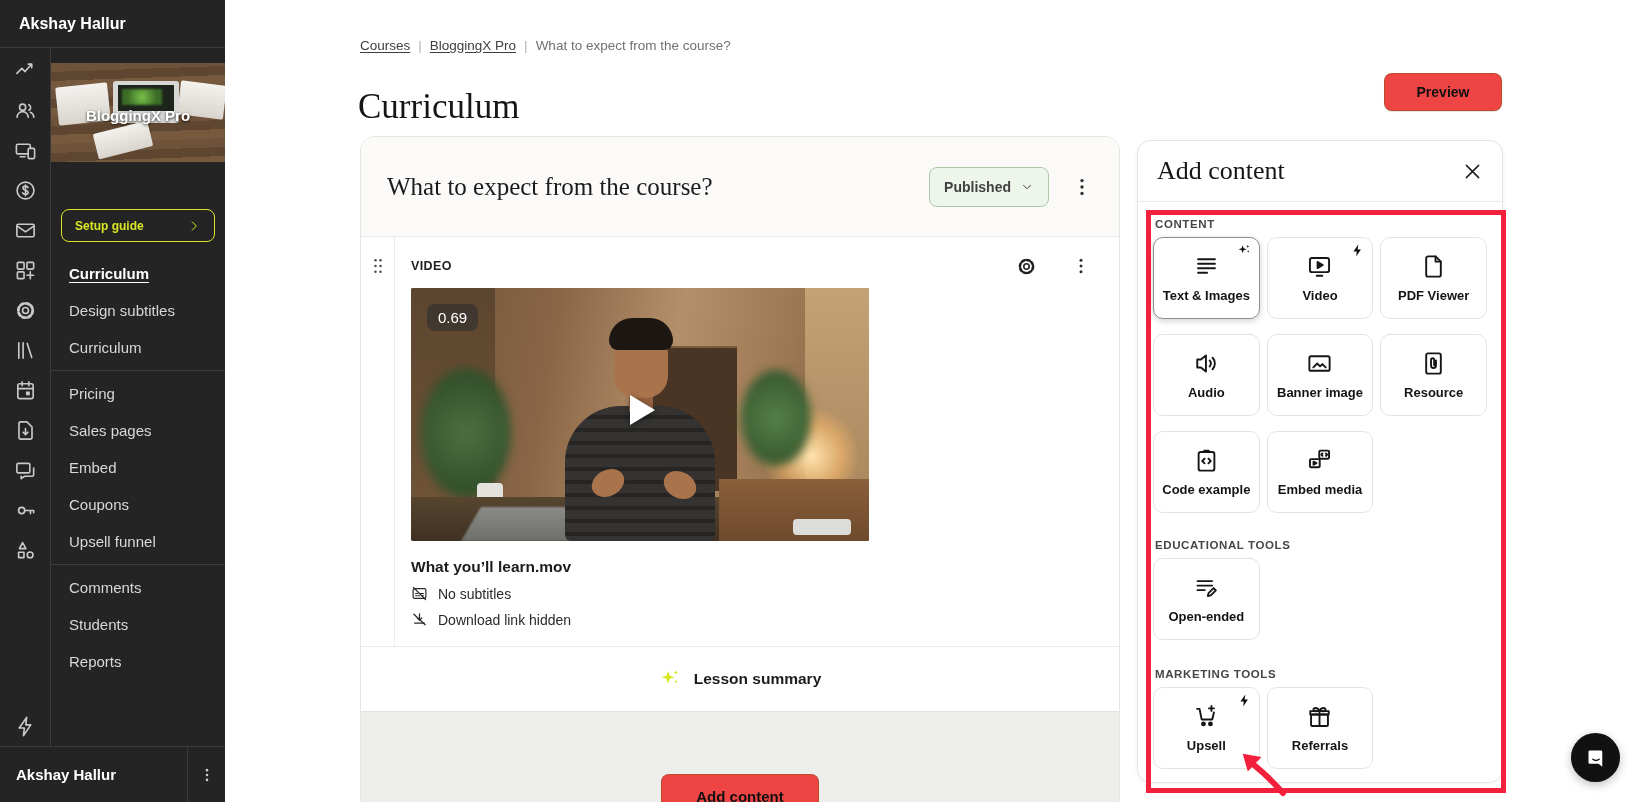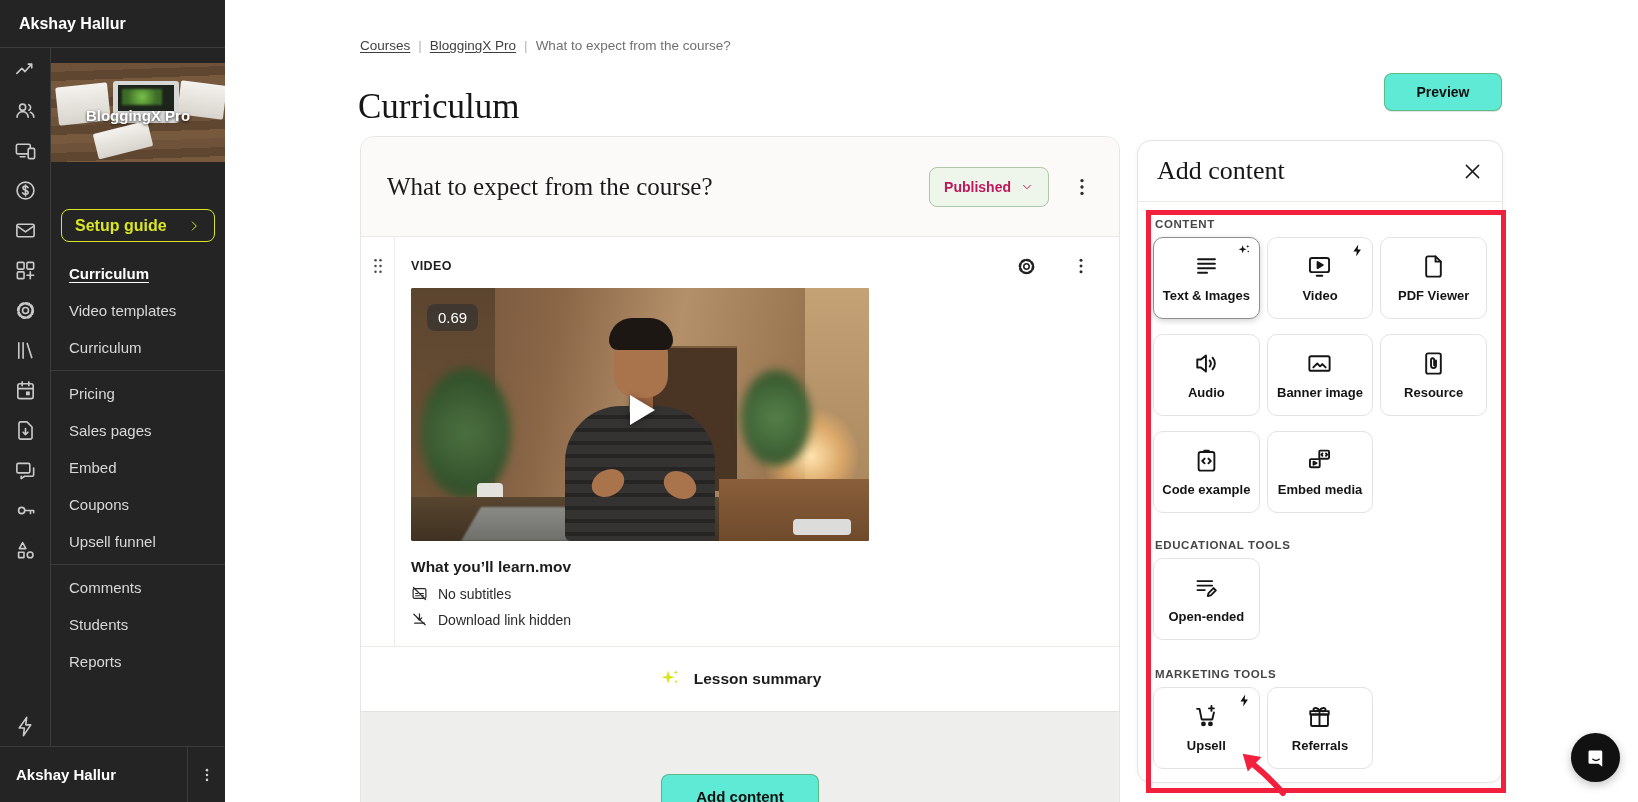--- a/index.html
+++ b/index.html
@@ -24,52 +24,52 @@
   .course-thumb .wood{position:absolute;inset:0;
       background:repeating-linear-gradient(178deg,#6e523a 0 9px,#5f4630 9px 18px,#77593d 18px 27px);}
   .book{position:absolute;background:linear-gradient(#f4f2ee,#d8d4cd);border-radius:2px;}
   .laptop{position:absolute;left:62px;top:18px;width:66px;height:42px;background:#d7d7d5;border-radius:3px;}
   .laptop .screen{position:absolute;left:5px;top:4px;right:5px;height:26px;background:#1d241c;}
   .laptop .glow{position:absolute;left:9px;top:8px;width:40px;height:16px;
       background:radial-gradient(circle,#79c24a 0%,#3c6b27 70%);filter:blur(1px);}
   .thumb-label{position:absolute;left:0;right:0;top:44px;text-align:center;color:#fff;
       font-size:15px;font-weight:700;text-shadow:0 1px 3px rgba(0,0,0,.8);}
   .setup-guide{margin:47px 10px 0 10px;height:33px;border:1.5px solid #d9e525;border-radius:8px;
-      color:#d9e525;font-size:16px;font-weight:700;display:flex;align-items:center;
+      color:#d9e525;font-size:12px;font-weight:700;display:flex;align-items:center;
       justify-content:space-between;padding:0 13px;cursor:pointer;box-sizing:border-box;}
   .nav{margin-top:9px;}
   .nav-group{border-top:1px solid #3b3b3b;padding:4px 0;}
   .nav-group:first-child{border-top:none;}
   .nav-item{height:37px;display:flex;align-items:center;padding-left:18px;font-size:15px;
       color:#d8d8d8;cursor:pointer;}
   .nav-item.active{color:#fff;font-weight:700;text-decoration:underline;text-underline-offset:3px;}
   .user-row{position:absolute;left:0;right:0;bottom:0;height:55px;border-top:1px solid #3b3b3b;
       background:#242424;display:flex;align-items:stretch;}
   .user-name{flex:1;display:flex;align-items:center;padding-left:16px;font-size:15px;font-weight:700;color:#fff;}
   .user-kebab{width:37px;border-left:1px solid #3b3b3b;display:flex;align-items:center;
       justify-content:center;color:#cfcfcf;cursor:pointer;}
 
   
   .breadcrumb{position:absolute;left:360px;top:38px;font-size:13.5px;color:#707070;display:flex;gap:8px;align-items:center;}
   .breadcrumb a{color:#3f3f3f;text-decoration:underline;text-underline-offset:2px;cursor:pointer;}
   .crumb-sep{color:#b5b5b5;}
   .page-title{position:absolute;left:358px;top:64px;font-family:"Liberation Serif","DejaVu Serif",serif;
       font-size:35px;font-weight:400;color:#161616;}
-  .btn-yellow{background:#5eead4;border:1px solid rgba(90,95,0,.35);border-radius:8px;color:#111;
+  .btn-yellow{background:#ef4444;border:1px solid rgba(90,95,0,.35);border-radius:8px;color:#111;
       font-weight:700;font-family:inherit;cursor:pointer;box-shadow:0 1px 1px rgba(0,0,0,.12);}
   .preview-btn{position:absolute;left:1384px;top:73px;width:118px;height:38px;font-size:14px;}
 
   
   .lesson-card{position:absolute;left:360px;top:136px;width:760px;height:690px;background:#fff;
       border:1px solid #e5e5e3;border-radius:14px 14px 0 0;box-sizing:border-box;overflow:hidden;}
   .card-header{height:100px;background:#fbfaf8;border-bottom:1px solid #eceae7;display:flex;
       align-items:center;padding:0 26px;box-sizing:border-box;}
   .card-title{flex:1;font-family:"Liberation Serif","DejaVu Serif",serif;font-size:25px;color:#1b1b1b;}
   .status-pill{height:38px;padding:0 14px;background:#eef5ea;border:1px solid #afc7ab;border-radius:8px;
-      color:#be185d;font-size:14px;font-weight:600;display:flex;align-items:center;gap:9px;cursor:pointer;}
+      color:#404040;font-size:14px;font-weight:600;display:flex;align-items:center;gap:9px;cursor:pointer;}
   .status-pill .ic{width:14px;height:14px;stroke-width:2.2;}
   .kebab-btn{width:22px;height:22px;color:#2d2d2d;margin-left:22px;cursor:pointer;}
   .block-row{height:409px;display:flex;box-sizing:border-box;}
   .drag-strip{width:34px;border-right:1px solid #ececea;display:flex;justify-content:center;
       padding-top:18px;box-sizing:border-box;}
   .drag-handle{width:20px;height:22px;color:#4b4b4b;cursor:grab;}
   .block-content{flex:1;padding:16px 28px 0 16px;box-sizing:border-box;}
   .block-head{display:flex;align-items:center;height:26px;}
   .block-type{font-size:12.5px;font-weight:700;letter-spacing:.4px;color:#1f1f1f;}
   .block-head .gear{width:21px;height:21px;color:#222;margin-left:auto;cursor:pointer;}
@@ -250,21 +250,21 @@
       <span>Setup guide</span>
       <span class="ic" style="width:14px;height:14px;stroke-width:2.4;">
         <svg viewBox="0 0 24 24">
             <path d="m9 5 7 7-7 7"></path>
           </svg>
         </span>
     </div>
     <div class="nav">
         <div class="nav-group">
           <div class="nav-item active">Curriculum</div>
-          <div class="nav-item">Video templates</div>
+          <div class="nav-item">Design subtitles</div>
           <div class="nav-item">Curriculum</div>
         </div>
         <div class="nav-group">
           <div class="nav-item">Pricing</div>
           <div class="nav-item">Sales pages</div>
           <div class="nav-item">Embed</div>
           <div class="nav-item">Coupons</div>
           <div class="nav-item">Upsell funnel</div>
         </div>
         <div class="nav-group">

